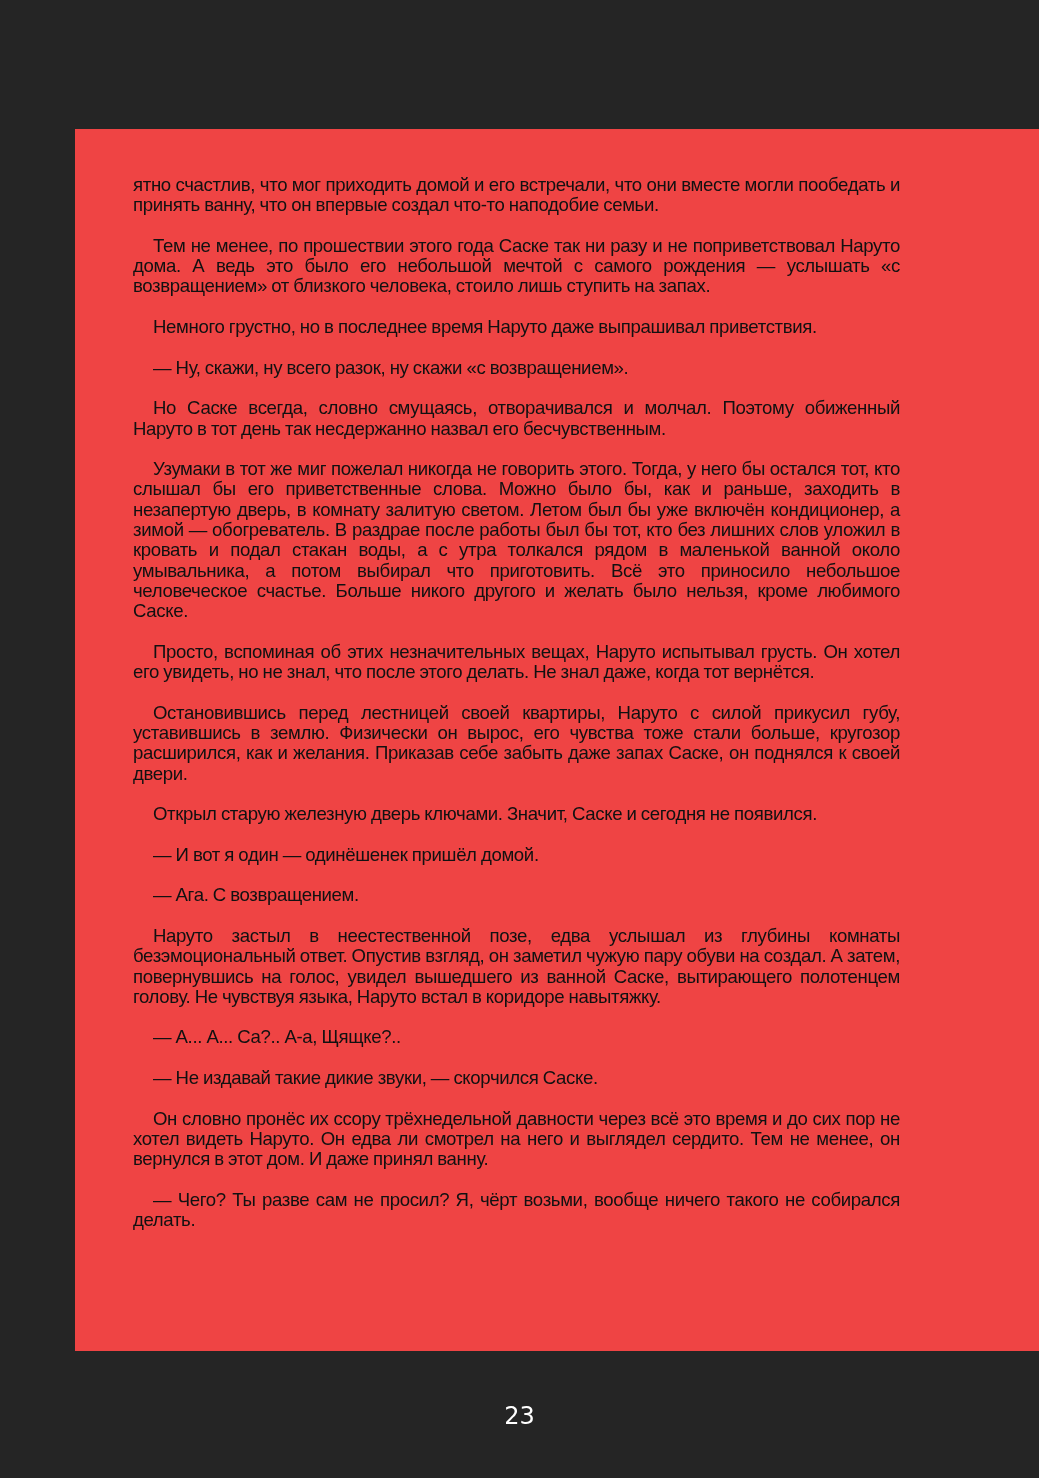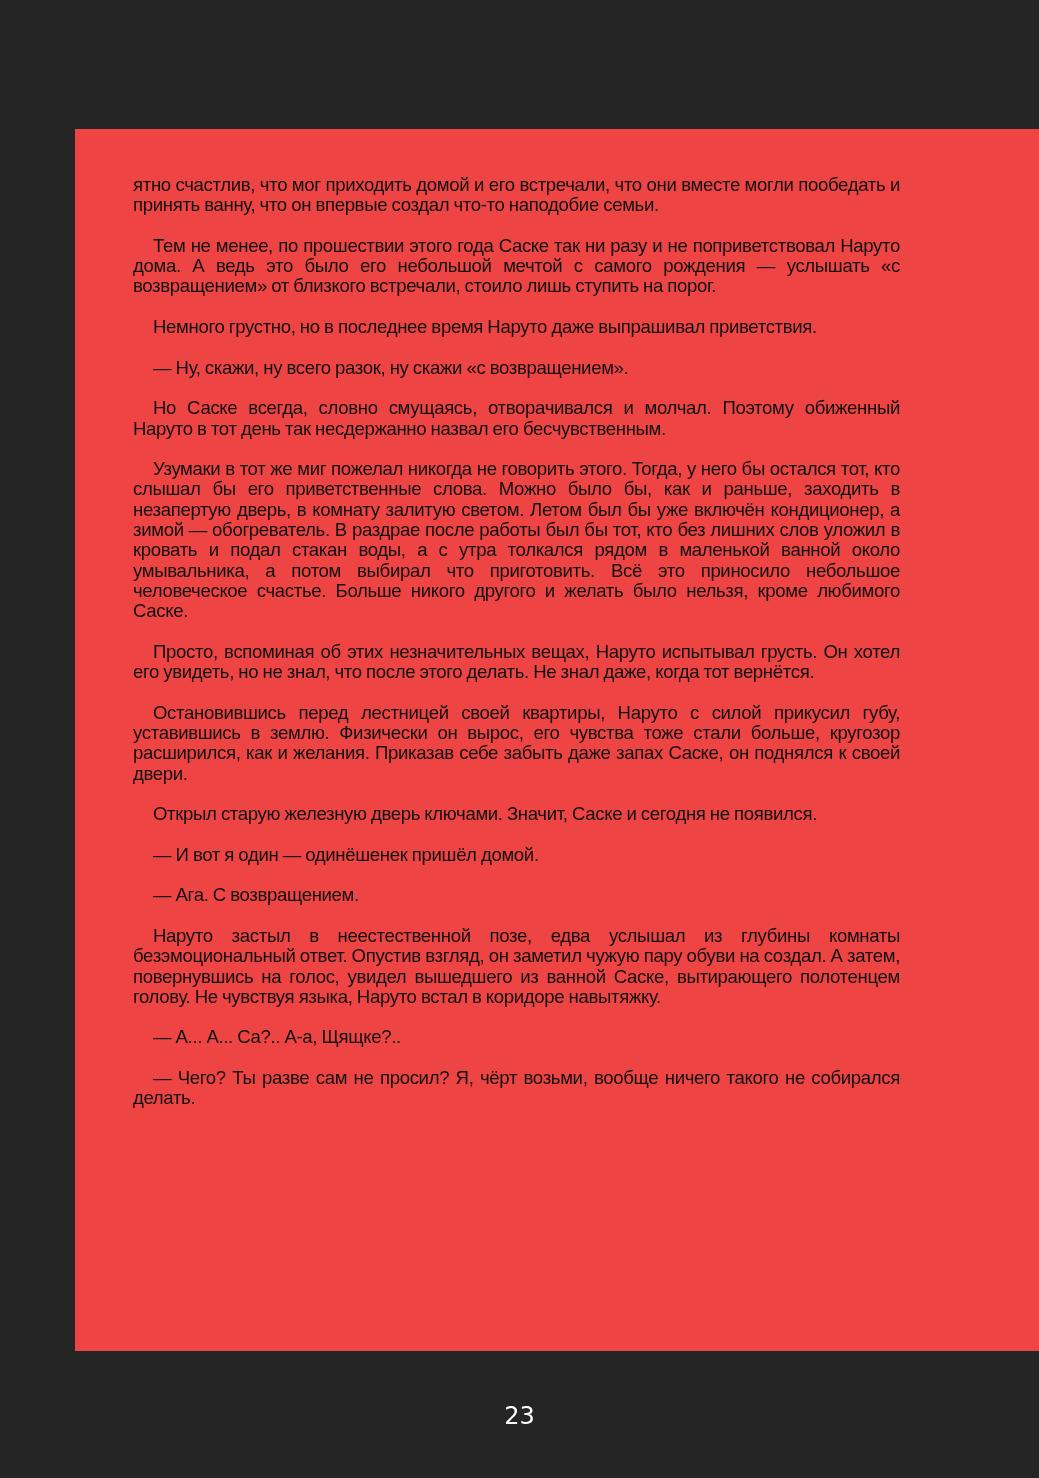--- a/index.html
+++ b/index.html
@@ -55,29 +55,31 @@
     font-size: 24px;
     letter-spacing: 0px;
   }
 </style>
 </head>
 <body>
 
 <div class="page">
   <div class="text-block">
     <p class="para"><span>ятно счастлив, что мог приходить домой и его встречали, что они вместе могли пообедать и принять ванну, что он впервые создал что-то наподобие семьи.</span></p>
-    <p class="para"><span class="indent"></span><span>Тем не менее, по прошествии этого года Саске так ни разу и не поприветствовал Наруто дома. А ведь это было его небольшой мечтой с самого рождения — услышать «с возвращением» от близкого встречали, стоило лишь ступить на порог.</span></p>
+    <p class="para"><span class="indent"></span><span>Тем не менее, по прошествии этого года Саске так ни разу и не поприветствовал Наруто дома. А ведь это было его небольшой мечтой с самого рождения — услышать «с возвращением» от близкого человека, стоило лишь ступить на запах.</span></p>
     <p class="para"><span class="indent"></span><span>Немного грустно, но в последнее время Наруто даже выпрашивал приветствия.</span></p>
     <p class="para"><span class="indent"></span><span>— Ну, скажи, ну всего разок, ну скажи «с возвращением».</span></p>
     <p class="para"><span class="indent"></span><span>Но Саске всегда, словно смущаясь, отворачивался и молчал. Поэтому обиженный Наруто в тот день так несдержанно назвал его бесчувственным.</span></p>
     <p class="para"><span class="indent"></span><span>Узумаки в тот же миг пожелал никогда не говорить этого. Тогда, у него бы остался тот, кто слышал бы его приветственные слова. Можно было бы, как и раньше, заходить в незапертую дверь, в комнату залитую светом. Летом был бы уже включён кондиционер, а зимой — обогреватель. В раздрае после работы был бы тот, кто без лишних слов уложил в кровать и подал стакан воды, а с утра толкался рядом в маленькой ванной около умывальника, а потом выбирал что приготовить. Всё это приносило небольшое человеческое счастье. Больше никого другого и желать было нельзя, кроме любимого Саске.</span></p>
     <p class="para"><span class="indent"></span><span>Просто, вспоминая об этих незначительных вещах, Наруто испытывал грусть. Он хотел его увидеть, но не знал, что после этого делать. Не знал даже, когда тот вернётся.</span></p>
     <p class="para"><span class="indent"></span><span>Остановившись перед лестницей своей квартиры, Наруто с силой прикусил губу, уставившись в землю. Физически он вырос, его чувства тоже стали больше, кругозор расширился, как и желания. Приказав себе забыть даже запах Саске, он поднялся к своей двери.</span></p>
     <p class="para"><span class="indent"></span><span>Открыл старую железную дверь ключами. Значит, Саске и сегодня не появился.</span></p>
     <p class="para"><span class="indent"></span><span>— И вот я один — одинёшенек пришёл домой.</span></p>
     <p class="para"><span class="indent"></span><span>— Ага. С возвращением.</span></p>
     <p class="para"><span class="indent"></span><span>Наруто застыл в неестественной позе, едва услышал из глубины комнаты безэмоциональный ответ. Опустив взгляд, он заметил чужую пару обуви на создал. А затем, повернувшись на голос, увидел вышедшего из ванной Саске, вытирающего полотенцем голову. Не чувствуя языка, Наруто встал в коридоре навытяжку.</span></p>
     <p class="para"><span class="indent"></span><span>— А... А... Са?.. А-а, Щящке?..</span></p>
+    <p class="para"><span class="indent"></span><span>— Не издавай такие дикие звуки, — скорчился Саске.</span></p>
+    <p class="para"><span class="indent"></span><span>Он словно пронёс их ссору трёхнедельной давности через всё это время и до сих пор не хотел видеть Наруто. Он едва ли смотрел на него и выглядел сердито. Тем не менее, он вернулся в этот дом. И даже принял ванну.</span></p>
     <p class="para"><span class="indent"></span><span>— Чего? Ты разве сам не просил? Я, чёрт возьми, вообще ничего такого не собирался делать.</span></p>
   </div>
 </div>
 
 <div class="page-number">23</div>
 
 </body></html>

